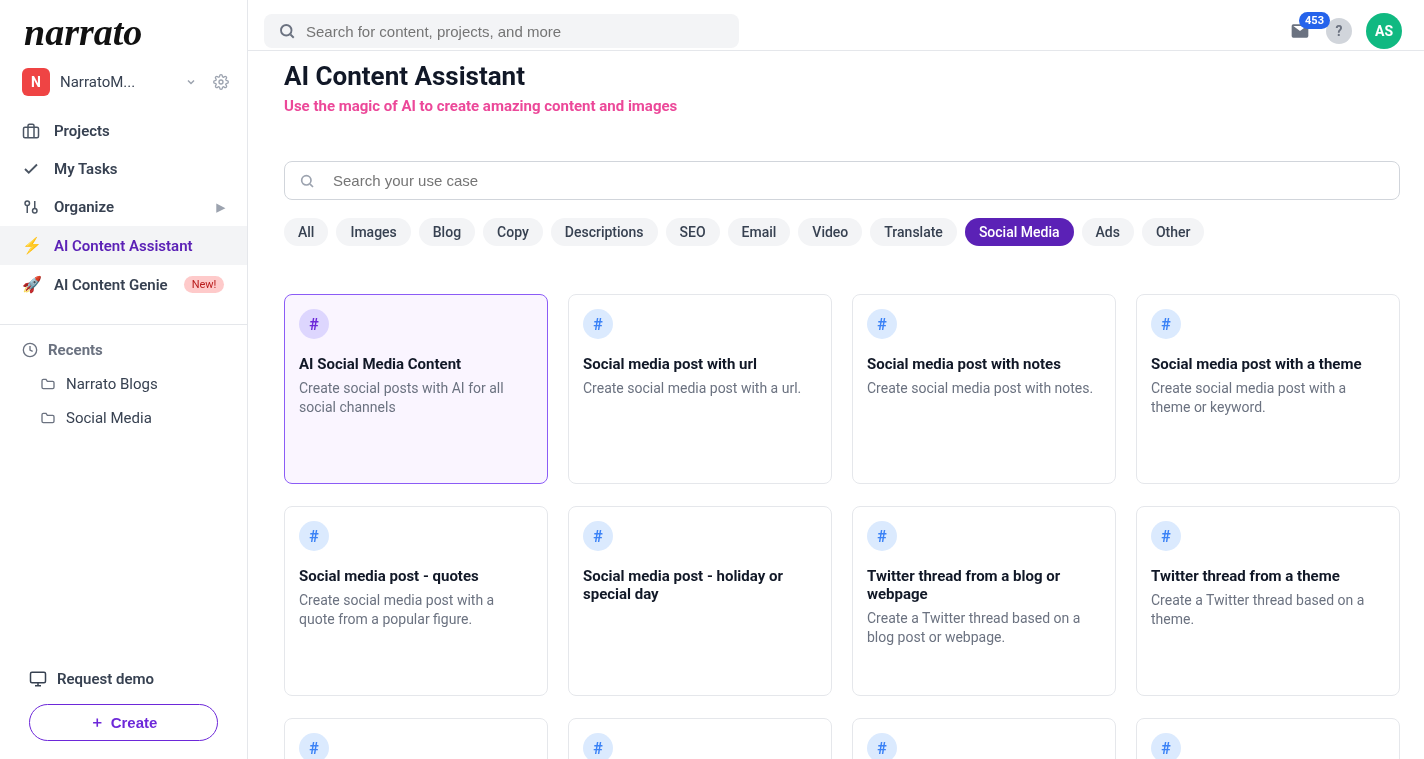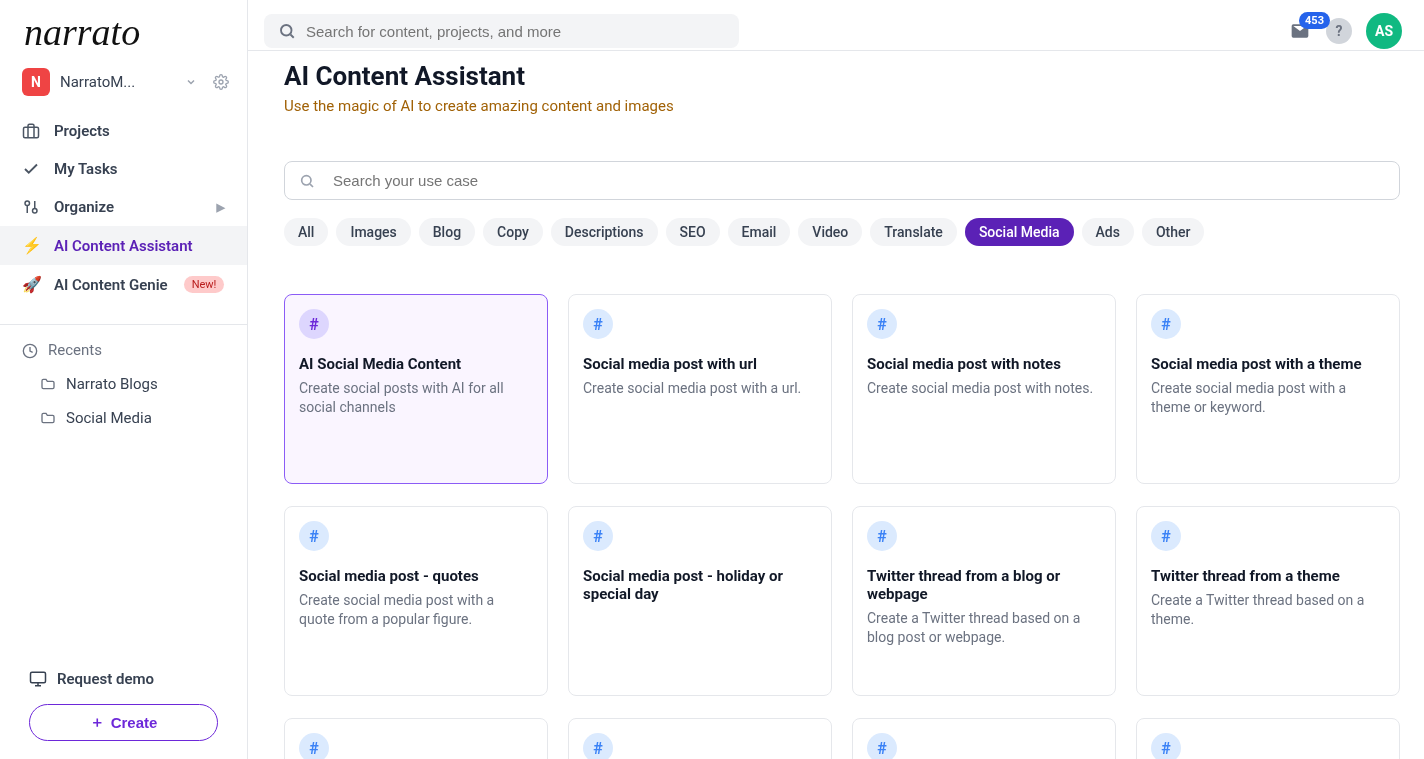--- a/index.html
+++ b/index.html
@@ -1,56 +1,56 @@
 <!DOCTYPE html>
 <html><head>
 <meta charset="utf-8">
 <style>
 * { box-sizing: border-box; margin: 0; padding: 0; }
 body { font-family: -apple-system, BlinkMacSystemFont, "Segoe UI", Roboto, Helvetica, Arial, sans-serif; color: #1f2937; background: #fff; font-size: 14px; }
 .app { display: flex; height: 759px; width: 1424px; overflow: hidden; }
 
 
 .sidebar { width: 248px; border-right: 1px solid #e5e7eb; display: flex; flex-direction: column; }
-.logo { padding: 10px 24px 0; font-family: "Brush Script MT", cursive; font-size: 38px; font-weight: 400; font-style: italic; color: #111; }
+.logo { padding: 10px 24px 0; font-family: "Brush Script MT", cursive; font-size: 38px; font-weight: 700; font-style: italic; color: #111; }
 .workspace { display: flex; align-items: center; padding: 14px 18px 14px 22px; gap: 10px; }
 .ws-badge { width: 28px; height: 28px; border-radius: 6px; background: #ef4444; color: #fff; display: flex; align-items: center; justify-content: center; font-weight: 700; font-size: 14px; }
 .ws-name { flex: 1; font-size: 15px; color: #374151; overflow: hidden; text-overflow: ellipsis; white-space: nowrap; }
 .ws-chevron { color: #9ca3af; font-size: 12px; }
 .ws-gear { color: #9ca3af; margin-left: 6px; }
 .nav-list { list-style: none; padding: 2px 0; }
 .nav-item { display: flex; align-items: center; gap: 12px; padding: 10px 22px; cursor: pointer; color: #374151; font-weight: 600; font-size: 15px; }
 .nav-item.active { background: #f3f4f6; color: #5b21b6; }
 .nav-item .icon { width: 20px; text-align: center; color: #4b5563; }
 .nav-item .emoji { font-size: 16px; width: 20px; text-align: center; }
 .new-badge { background: #fecaca; color: #b91c1c; font-size: 11px; font-weight: 400; padding: 2px 8px; border-radius: 10px; margin-left: 4px; }
 .nav-item.organize { justify-content: space-between; }
 .nav-item.organize .left { display: flex; align-items: center; gap: 12px; }
 .recents-hr { border: none; border-top: 1px solid #e5e7eb; margin: 18px 0 8px; }
-.recents-header { display: flex; align-items: flex-end; gap: 10px; padding: 8px 22px; color: #6b7280; font-weight: 400; font-size: 15px; }
+.recents-header { display: flex; align-items: center; gap: 10px; padding: 8px 22px; color: #6b7280; font-weight: 700; font-size: 15px; }
 .recent-item { display: flex; align-items: center; gap: 10px; padding: 8px 22px 8px 40px; color: #374151; font-size: 15px; cursor: pointer; }
 .recent-item .ficon { width: 16px; height: 16px; color: #6b7280; }
 .sidebar-bottom { margin-top: auto; padding: 8px 29px 18px; }
 .request-demo { display: flex; align-items: center; gap: 10px; color: #374151; font-weight: 600; padding: 10px 0; cursor: pointer; font-size: 15px;}
 .create-btn { width: 100%; border: 1px solid #6d28d9; color: #6d28d9; background: #fff; border-radius: 999px; padding: 8px 0; font-weight: 600; font-size: 15px; display: flex; align-items: center; justify-content: center; gap: 6px; cursor: pointer; margin-top: 6px;}
 
 
 .main { flex: 1; display: flex; flex-direction: column; overflow: hidden; }
 .topbar { display: flex; align-items: center; padding: 13px 22px 1px 16px; border-bottom: 1px solid #e5e7eb; gap: 20px; }
 .search-wrap { display: flex; align-items: center; background: #f3f4f6; border-radius: 8px; padding: 8px 14px; width: 475px; gap: 10px; }
 .search-wrap input { border: none; background: transparent; outline: none; font-size: 15px; color: #4b5563; width: 100%; }
 .topbar-right { margin-left: auto; display: flex; align-items: center; gap: 14px; }
 .mail-wrap { position: relative; color: #6b7280; cursor: pointer; }
 .mail-badge { position: absolute; top: -9px; right: -18px; background: #2563eb; color: #fff; font-size: 11px; font-weight: 700; padding: 2px 6px; border-radius: 10px; }
 .help-circle { width: 26px; height: 26px; border-radius: 50%; background: #d1d5db; color: #6b7280; display: flex; align-items: center; justify-content: center; font-weight: 700; font-size: 14px; cursor: pointer; }
 .avatar { width: 36px; height: 36px; border-radius: 50%; background: #10b981; color: #fff; display: flex; align-items: center; justify-content: center; font-weight: 700; font-size: 14px; cursor: pointer; }
 
 .content { flex: 1; overflow-y: auto; padding: 8px 24px 24px 36px; }
 .page-title { font-size: 26px; font-weight: 700; color: #111827; margin-top: 2px; }
-.page-sub { font-size: 15px; font-weight: 400; color: #a16207; margin-top: 6px; }
+.page-sub { font-size: 15px; font-weight: 700; color: #ec4899; margin-top: 6px; }
 .usecase-search { margin-top: 46px; display: flex; align-items: center; gap: 18px; border: 1px solid #d1d5db; border-radius: 8px; padding: 10px 14px; width:100%;}
 .usecase-search input { border: none; outline: none; font-size: 15px; width: 100%; color: #374151; }
 .usecase-search .sicon { color: #9ca3af; }
 
 .pills { display: flex; gap: 8px; margin-top: 18px; flex-wrap: wrap; }
 .pill { background: #f3f4f6; color: #374151; border-radius: 999px; padding: 6px 14px; font-size: 14px; font-weight: 500; cursor: pointer; }
 .pill.active { background: #5b21b6; color: #fff; }
 
 .cards { display: grid; grid-template-columns: repeat(4, 1fr); gap: 20px; margin-top: 48px; }
 .card { border: 1px solid #e5e7eb; border-radius: 8px; padding: 14px; min-height: 190px; cursor: pointer; background: #fff; }

